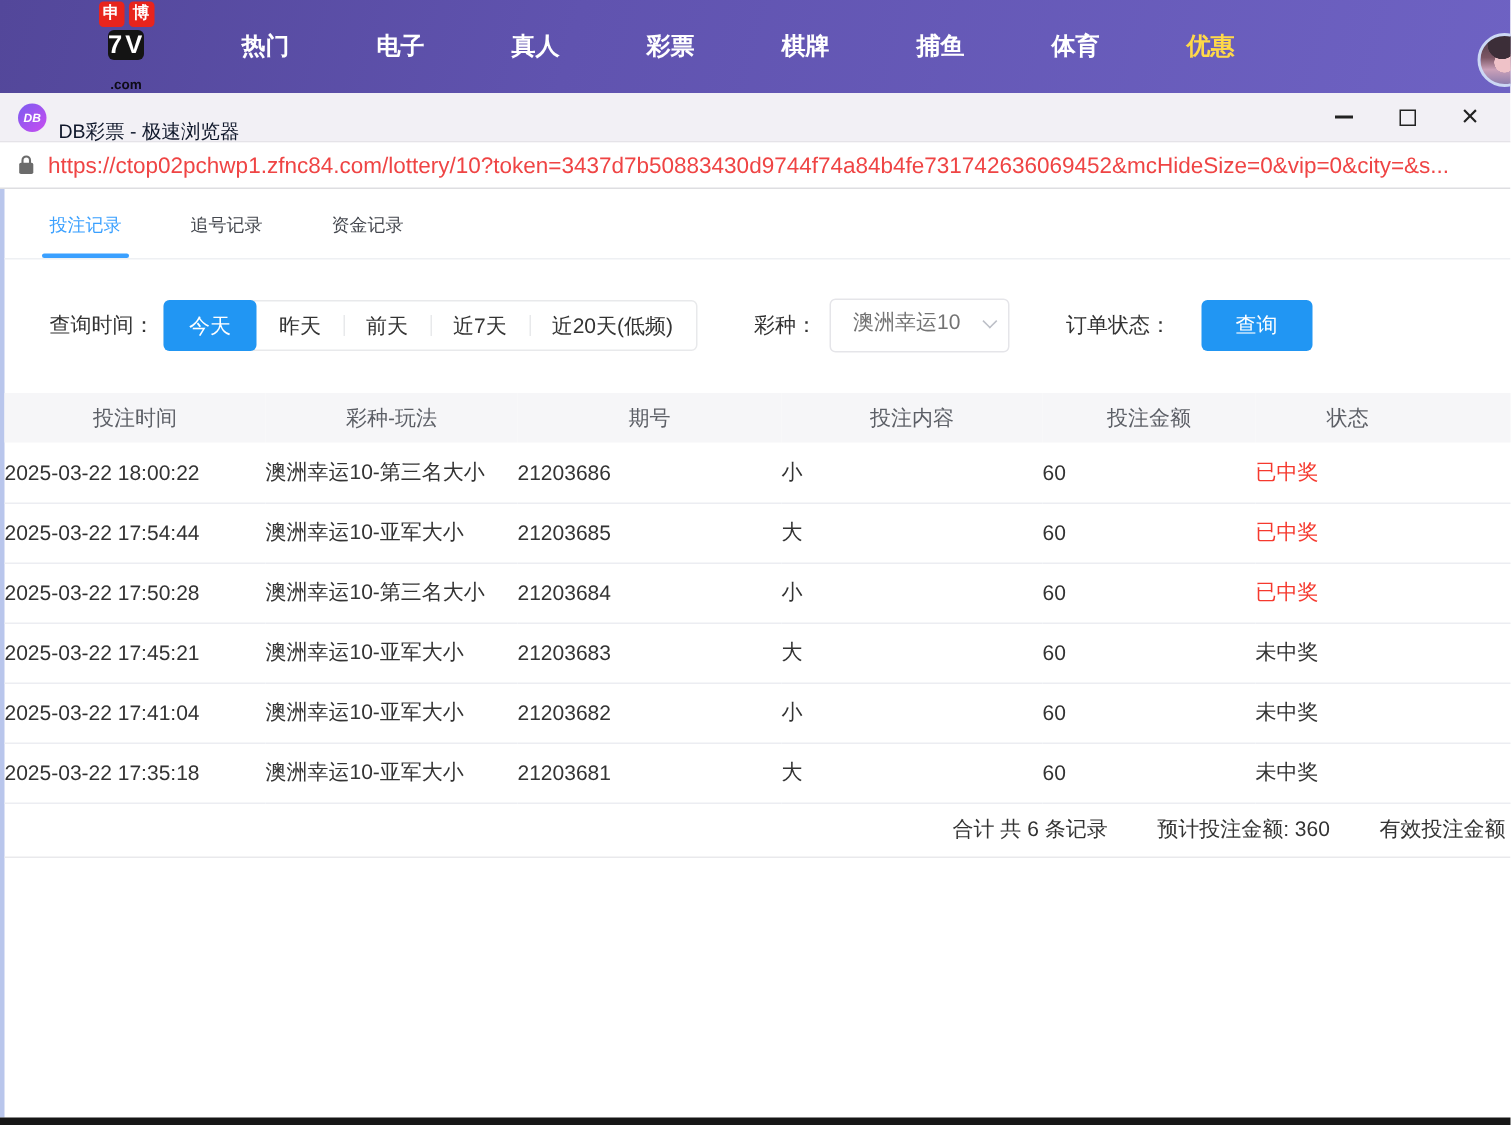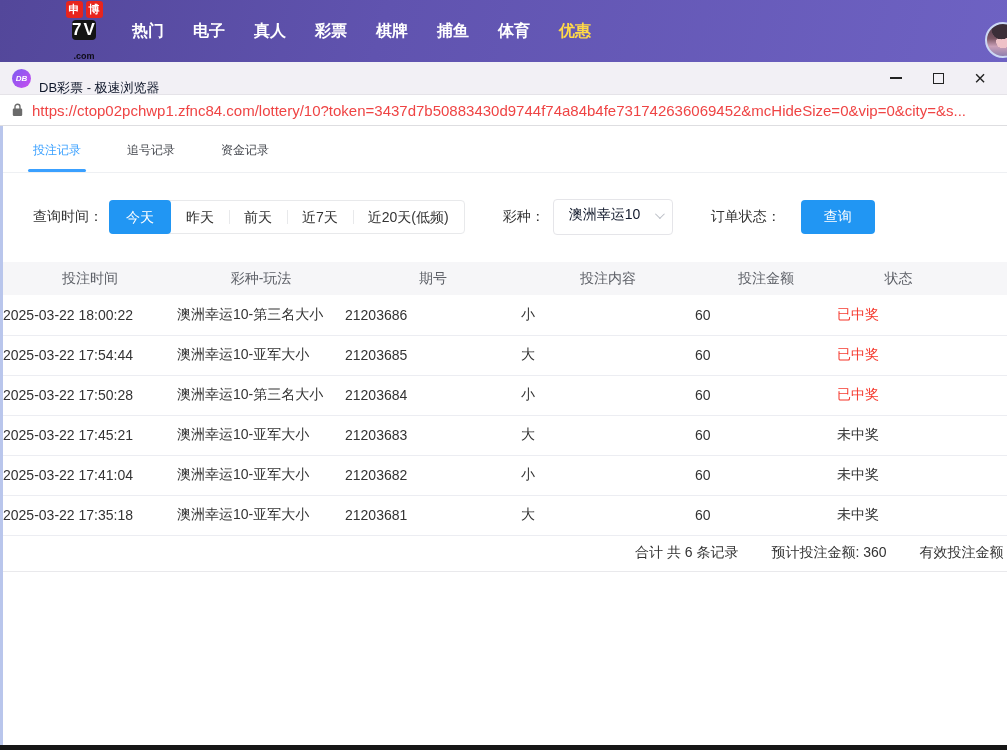--- a/index.html
+++ b/index.html
@@ -10,21 +10,21 @@
   .topbar { height:62px; background:linear-gradient(105deg,#53479a 0%,#6053af 38%,#6e62c3 100%);
     display:flex; align-items:center; position:relative; }
   .logo { margin-left:56px; width:56px; flex:0 0 auto; }
   .logo-badges { display:flex; gap:3px; justify-content:center; }
   .logo-badge { width:17px; height:17px; background:#e8241d; border-radius:3px; color:#fff;
     font-size:11px; line-height:17px; text-align:center; font-weight:bold; }
   .logo-main { background:#141414; border-radius:4px; margin:2px auto 12px; width:24px; }
   .logo-name { color:#fff; font-weight:800; font-size:17px; line-height:20px; letter-spacing:2px; }
   .logo-domain { color:#0d0b16; font-weight:800; font-size:9px; line-height:9px; text-align:center; }
   .nav { display:flex; margin-left:20px; gap:29px; }
-  .nav-item { color:#fff; font-size:16px; font-weight:700; cursor:pointer; white-space:nowrap; }
+  .nav-item { color:#fff; font-size:16px; font-weight:700; cursor:pointer; white-space:nowrap;margin-left:29px; }
   .nav-item.highlight { color:#ffd948; }
   .avatar { position:absolute; right:-14px; top:22px; width:36px; height:36px; border-radius:50%;
     border:2px solid #ccd8f4; overflow:hidden;
     background:
       radial-gradient(circle at 45% 18%, #3c2e38 0 30%, rgba(60,46,56,0) 31%),
       radial-gradient(circle at 50% 55%, #efc2c8 0 28%, rgba(239,194,200,0) 29%),
       linear-gradient(180deg,#4a3945 0%,#7c5664 45%,#caa0b8 70%,#8f7fae 100%); }
 
   
   .titlebar { height:33px; background:#f2f0f5; display:flex; align-items:center;
@@ -57,21 +57,21 @@
   .filter-bar { display:flex; align-items:center; margin:26px 0 0 30px; font-size:14px; color:#333; }
   .seg-group { display:flex; align-items:center; border:1px solid #e8e9eb; border-radius:4px;
     height:34px; margin-left:6px; }
   .seg { padding:0 15px; line-height:32px; color:#333; cursor:pointer; position:relative; white-space:nowrap; }
   .seg.active { background:#2196f3; color:#fff; border-radius:4px; height:34px; line-height:34px;
     padding:0 17px; margin:-1px 0 -1px -1px; }
   .seg.divided::before { content:""; position:absolute; left:0; top:9px; bottom:9px; width:1px; background:#e8e9eb; }
   .flabel { margin-left:38px; white-space:nowrap; }
   .flabel.first { margin-left:0; }
   .dropdown { display:flex; align-items:center; border:1px solid #e5e5e9; border-radius:4px;
-    height:36px; padding:0 10px 4px 15px; margin-left:8px; color:#0f172a; cursor:pointer; justify-content:space-between; }
+    height:36px; padding:0 10px 4px 15px; margin-left:8px; color:#737373; cursor:pointer; justify-content:space-between; }
   .dd-lottery { width:120px; }
   .dd-status { width:99px; }
   .chevron { width:7px; height:7px; border-right:1.5px solid #bcbfc7; border-bottom:1.5px solid #bcbfc7;
     transform:rotate(45deg) translateY(-2px); flex:0 0 auto; }
   .search-btn { margin-left:20px; width:74px; height:34px; background:#2196f3; color:#fff;
     border:none; border-radius:4px; font-size:14px; cursor:pointer; }
 
   table.records { margin-top:27px; width:1007px; border-collapse:collapse; table-layout:fixed; font-size:14px; }
   .records th { height:33px; background:#f6f6f8; color:#5c5f66; font-weight:400; text-align:center; }
   .records td { height:40px; text-align:left; color:#333; border-bottom:1px solid #ecedf2; }

